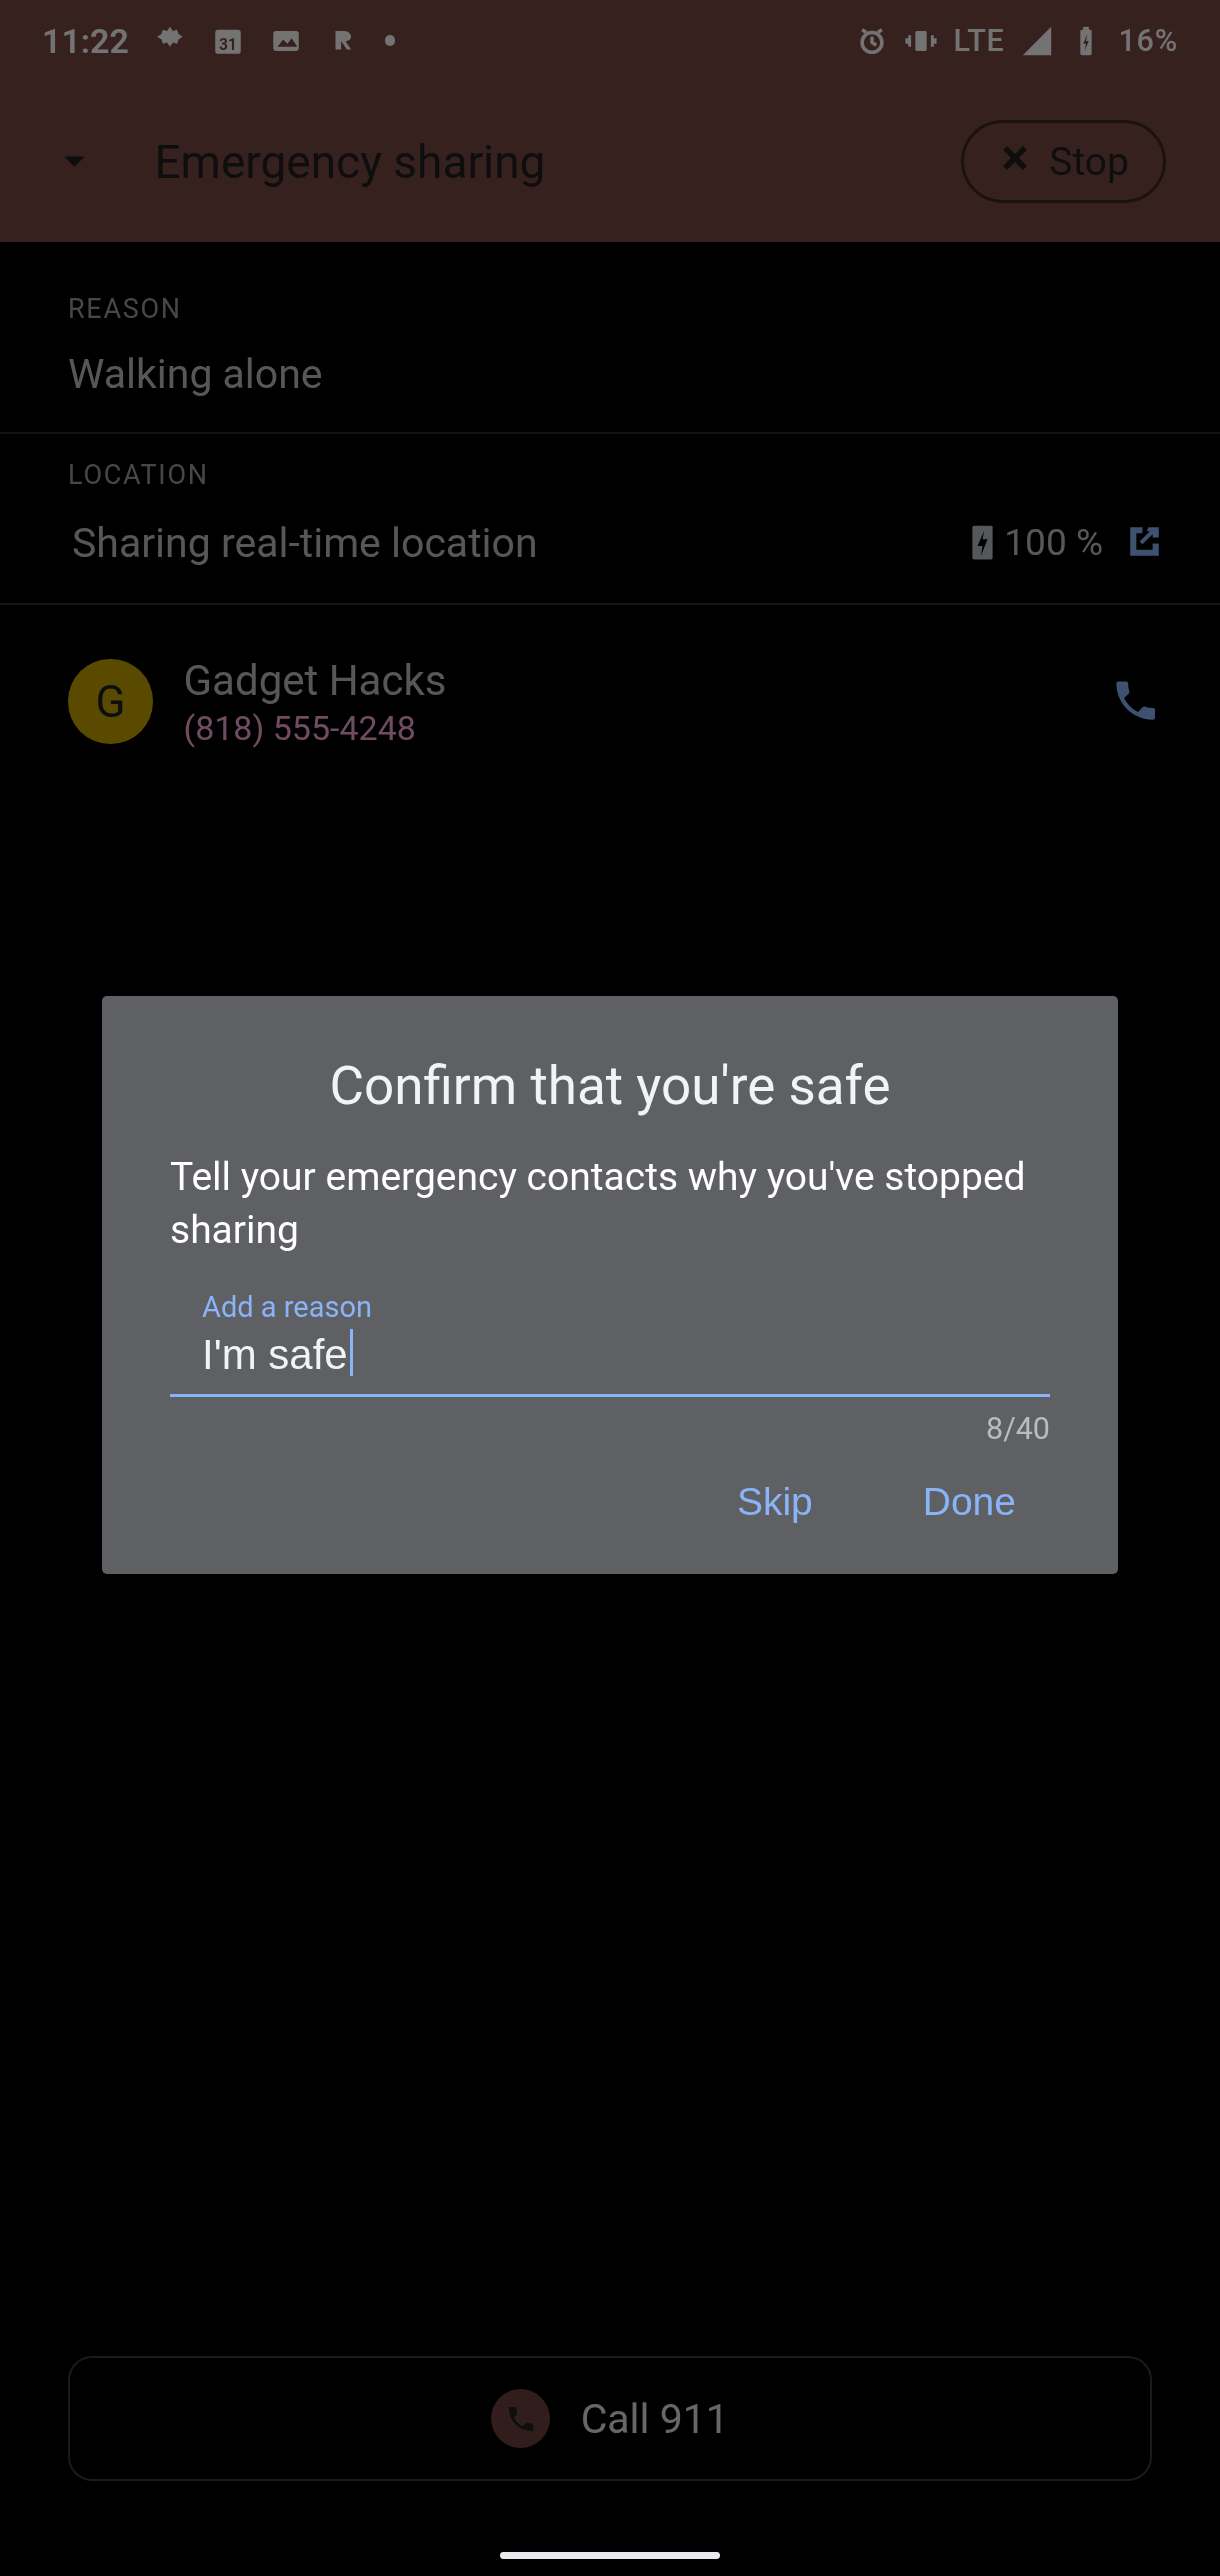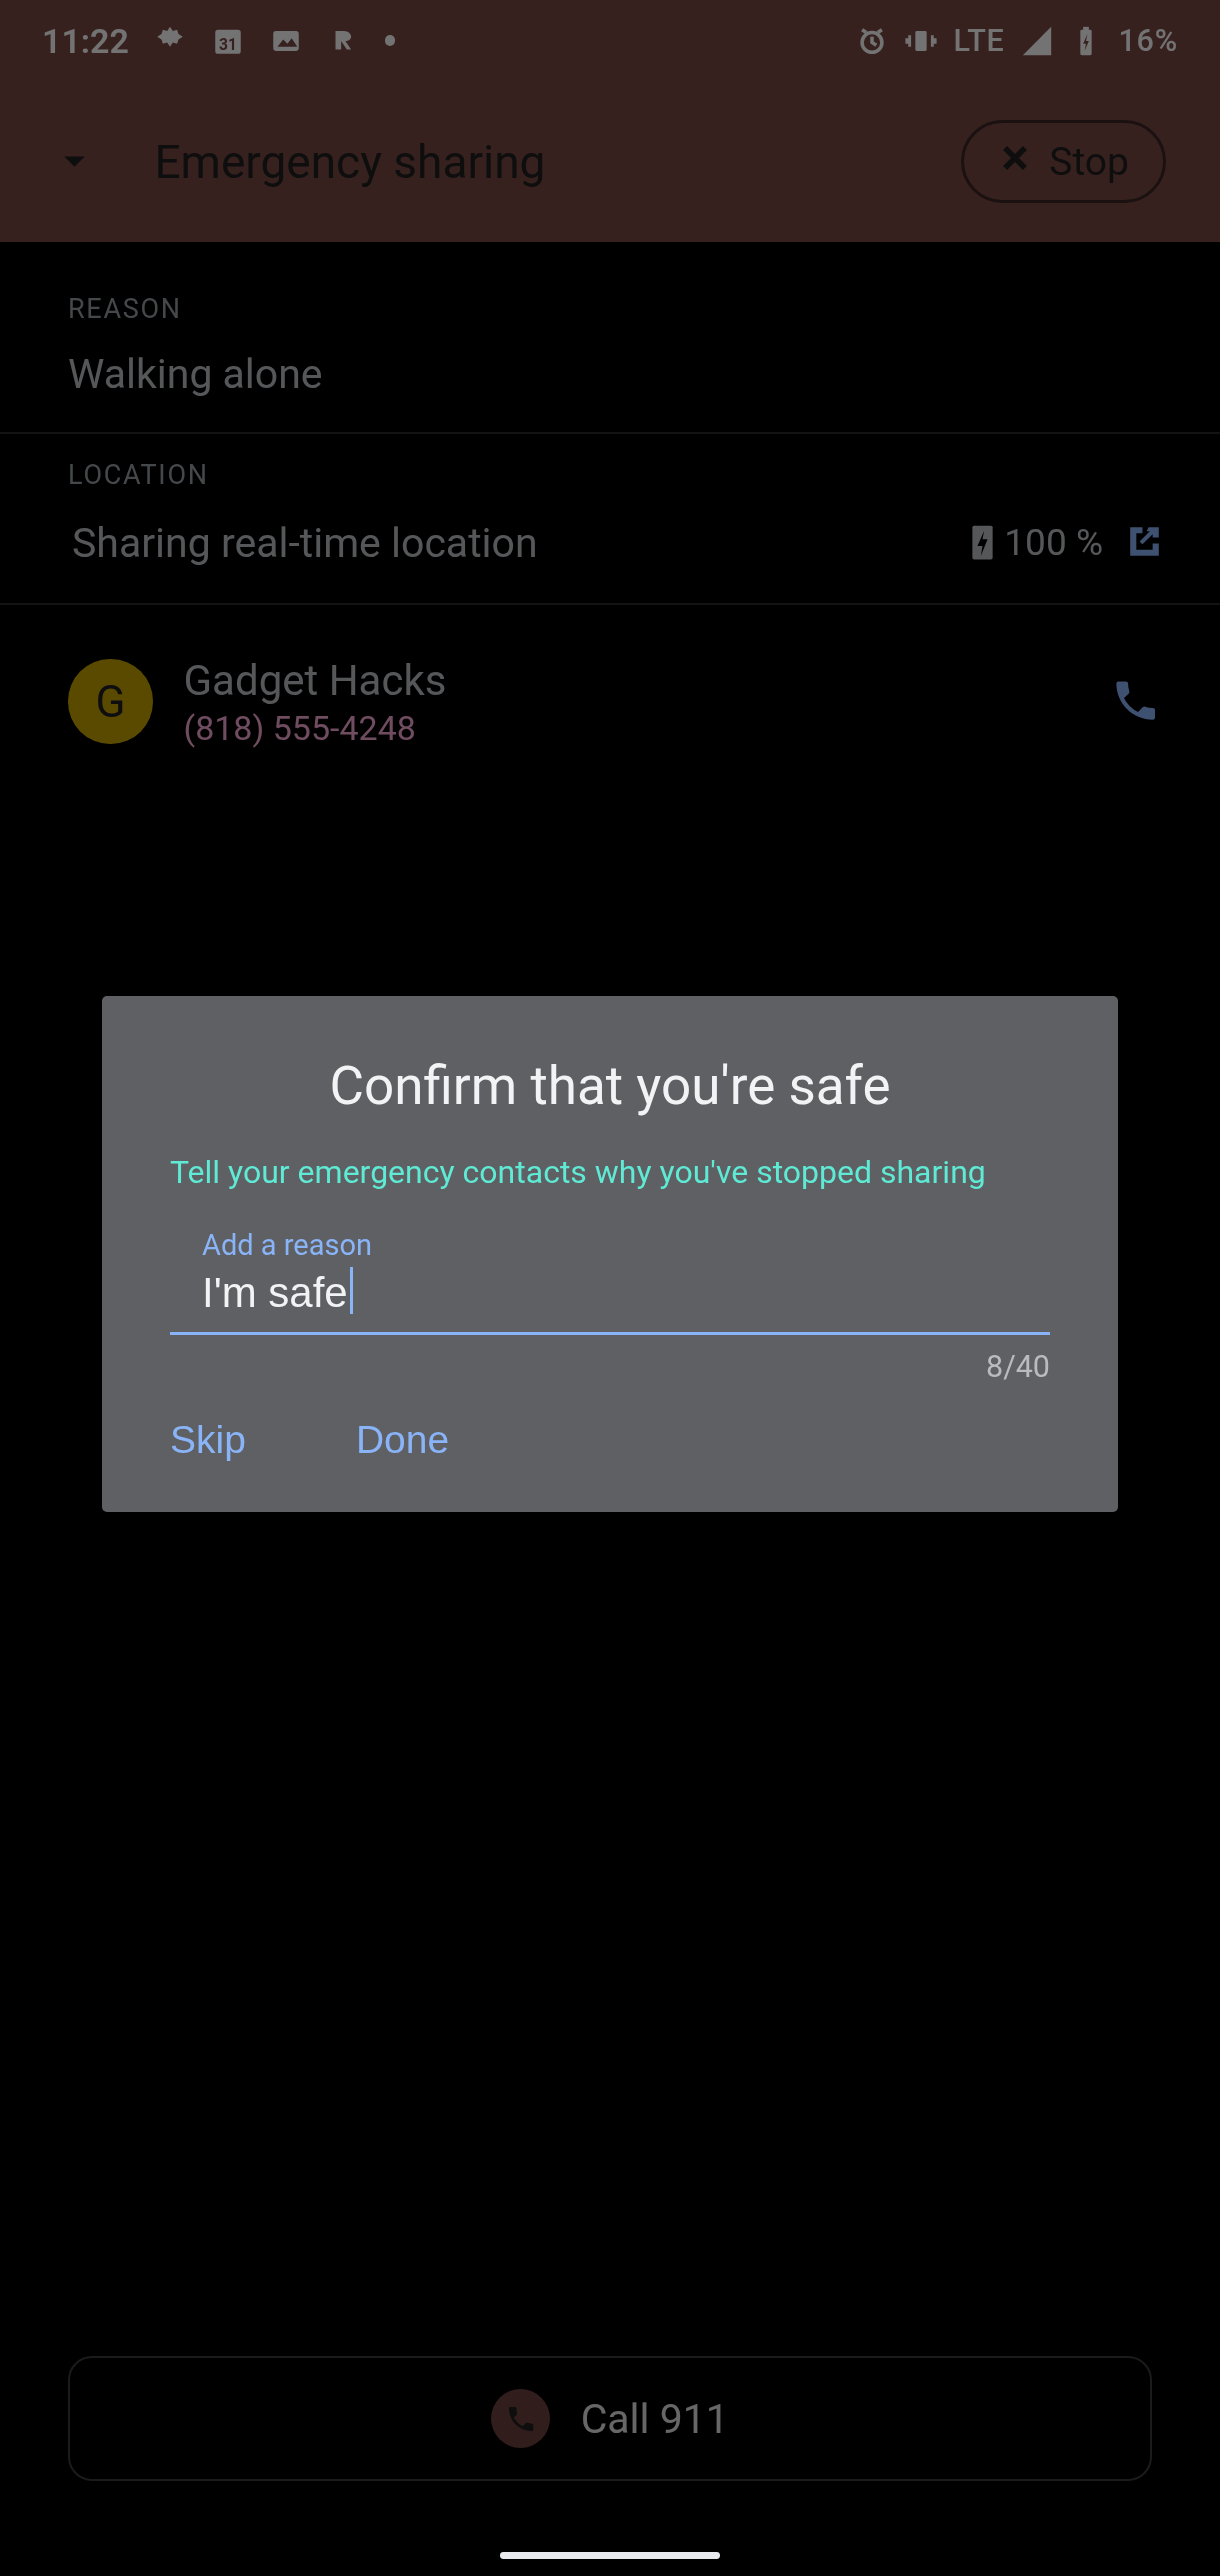--- a/index.html
+++ b/index.html
@@ -51,27 +51,27 @@
   .call-icon-circle { width:59px; height:59px; border-radius:30px; background:#6b423e; display:flex; align-items:center; justify-content:center; }
   .call-icon-circle svg { width:32px; height:32px; fill:#1f1f1f; }
   .call-text { font-size:41px; color:#e5e5e5; }
 
   
   .nav-handle { position:absolute; bottom:17px; left:50%; transform:translateX(-50%); width:220px; height:6.8px; border-radius:3.4px; background:#e8eaed; z-index:10; }
 
   
   .dialog { position:absolute; left:102px; right:102px; top:996px; background:#5f6063; border-radius:5px; padding: 59px 68px 42px; z-index:10; }
   .dialog-title { font-size:53px; text-align:center; color:#f1f3f4; font-weight:400; margin-bottom: 34px; }
-  .dialog-sub { font-size:32px; color:#5eead4; line-height:1.35; margin-bottom: 34px; }
+  .dialog-sub { font-size:39px; color:#ffffff; line-height:1.35; margin-bottom: 34px; }
   .input-label { font-size:29px; color:#8ab4f8; margin-left: 32px; margin-bottom: 3.4px; }
   .input-wrap { position:relative; }
   .input-field { width:100%; background:transparent; border:none; border-bottom:3.4px solid #8ab4f8; font-size:42px; color:#f1f3f4; padding: 3.4px 0 15.3px 32px; outline:none; }
   .caret { position:absolute; left: 195px; top: 1.7px; width:2.5px; height:47px; background:#8ab4f8; }
   .counter { text-align:right; font-size:30.5px; color:#b9bcbe; margin-top: 13.6px; }
-  .dialog-actions { display:flex; gap:110px; padding: 34px 34px 8.5px 0; }
+  .dialog-actions { display:flex; justify-content:flex-end; gap:110px; padding: 34px 34px 8.5px 0; }
   .dialog-btn { font-size:39px; color:#8ab4f8; background:none; border:none; }
 
   
   .dim-layer { position:absolute; top:0; left:0; right:0; bottom:0; background:rgba(0,0,0,0.55); z-index:4; pointer-events:none; }
 
 </style>
 </head>
 <body>
 
 <div class="statusbar">

